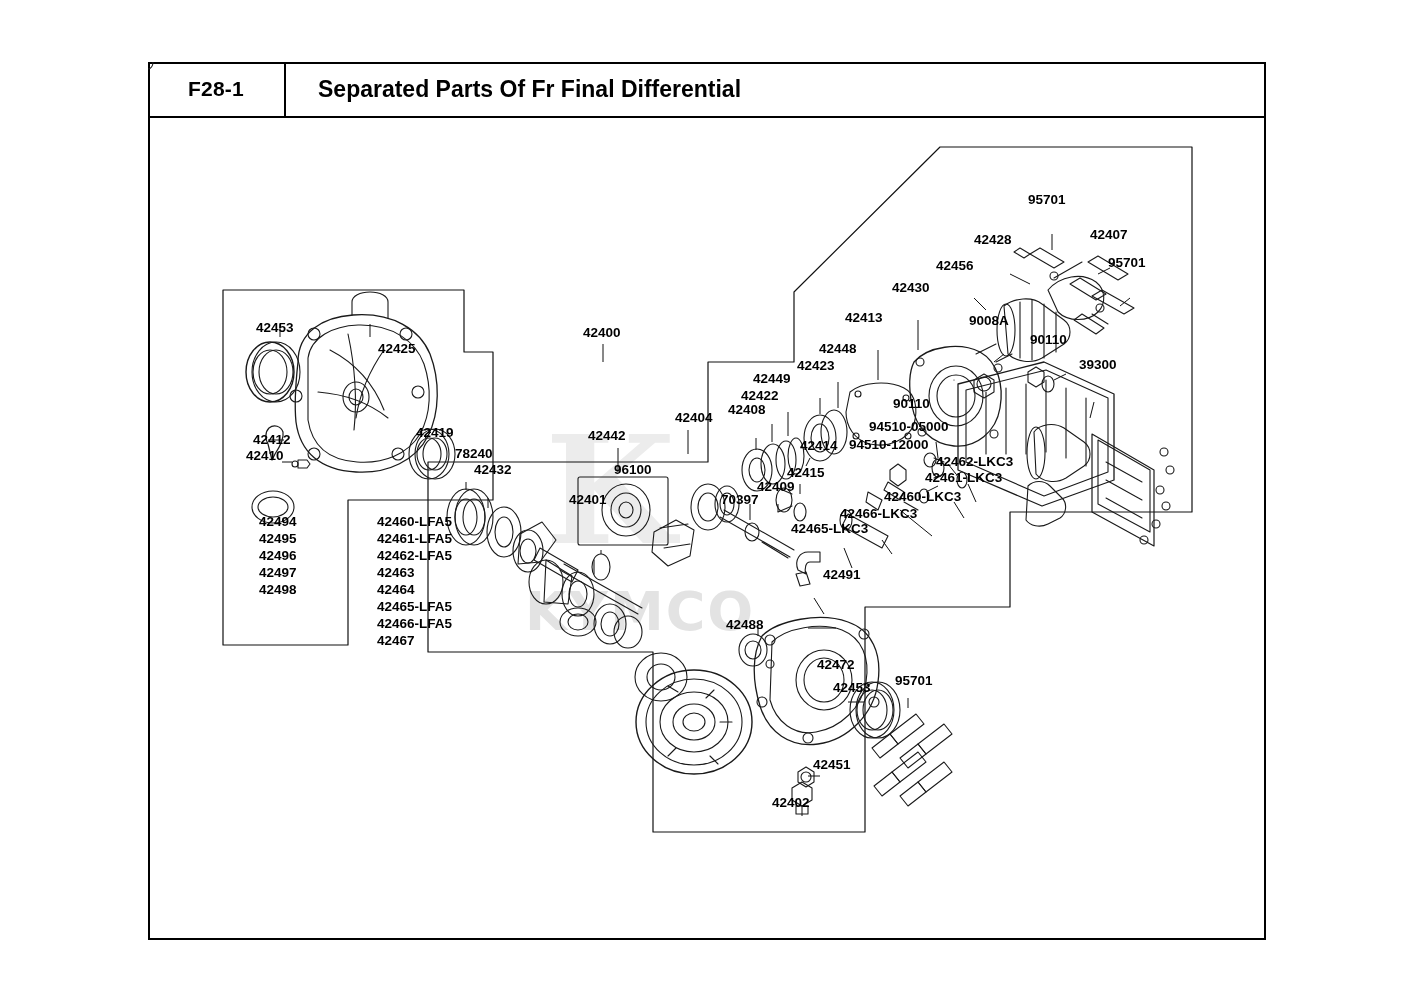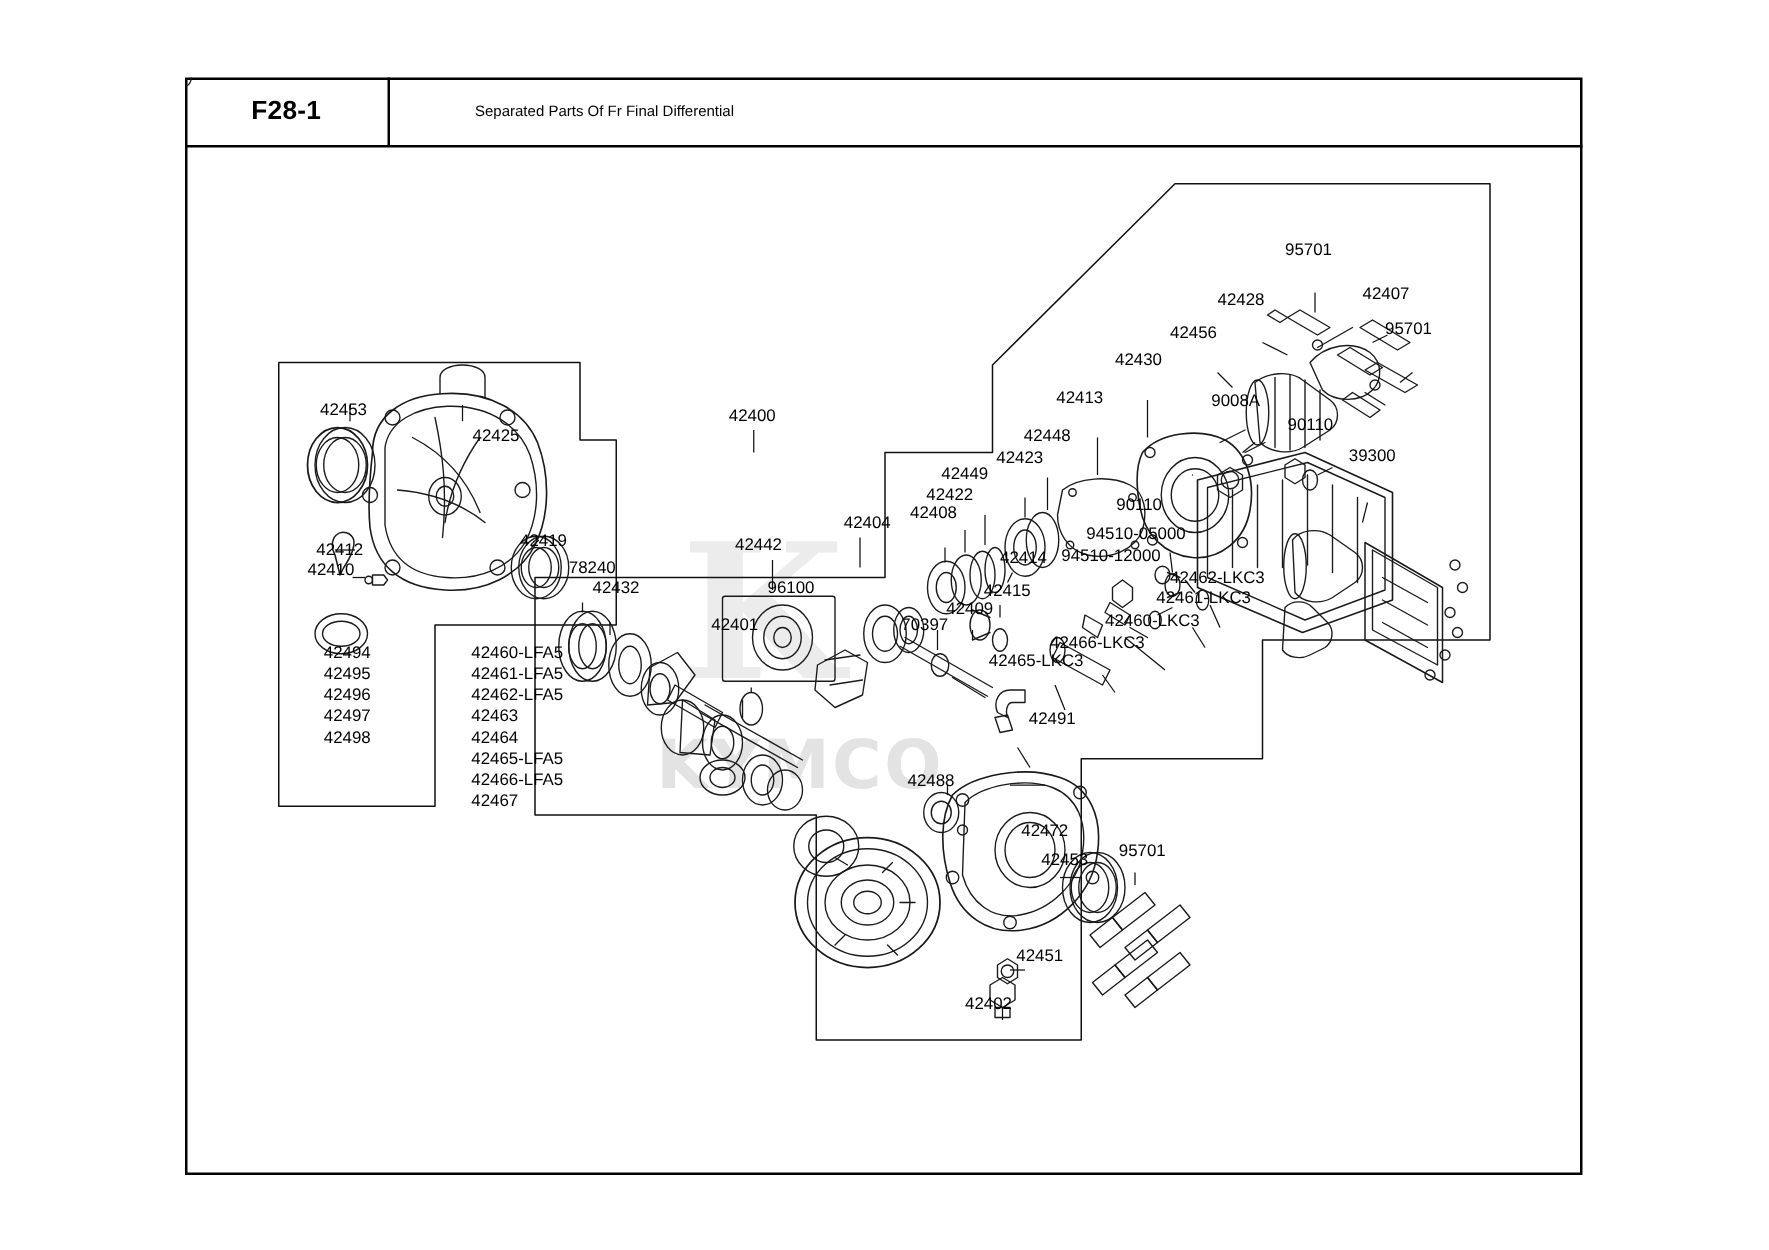--- a/index.html
+++ b/index.html
@@ -37,36 +37,36 @@
     left: 148px;
     top: 62px;
     width: 1118px;
     height: 56px;
     box-sizing: border-box;
     border-bottom: 2px solid #000;
     display: flex;
     align-items: center;
   }
   .title-code {
-    width: 164px;
+    width: 138px;
     height: 100%;
     box-sizing: border-box;
     border-right: 2px solid #000;
     display: flex;
     align-items: center;
     justify-content: center;
     font-size: 21px;
     font-weight: bold;
     letter-spacing: 0.2px;
   }
   .title-text {
     flex: 1;
-    padding-left: 68px;
-    font-size: 12px;
-    font-weight: normal;
+    padding-left: 32px;
+    font-size: 23px;
+    font-weight: bold;
   }
   
   .page-number {
     position: absolute;
     left: 0;
     top: 950px;
     width: 1415px;
     text-align: center;
     font-size: 19px;
     font-weight: bold;
@@ -106,21 +106,21 @@
     position: absolute;
     left: 148px;
     top: 62px;
     width: 1118px;
     height: 878px;
   }
   
   .lbl {
     position: absolute;
     font-size: 13.5px;
-    font-weight: normal;
+    font-weight: bold;
     white-space: nowrap;
     letter-spacing: 0px;
     line-height: 16px;
   }
   .stack { line-height: 17px; }
 </style>
 </head>
 <body>
 
 <div id="page">

